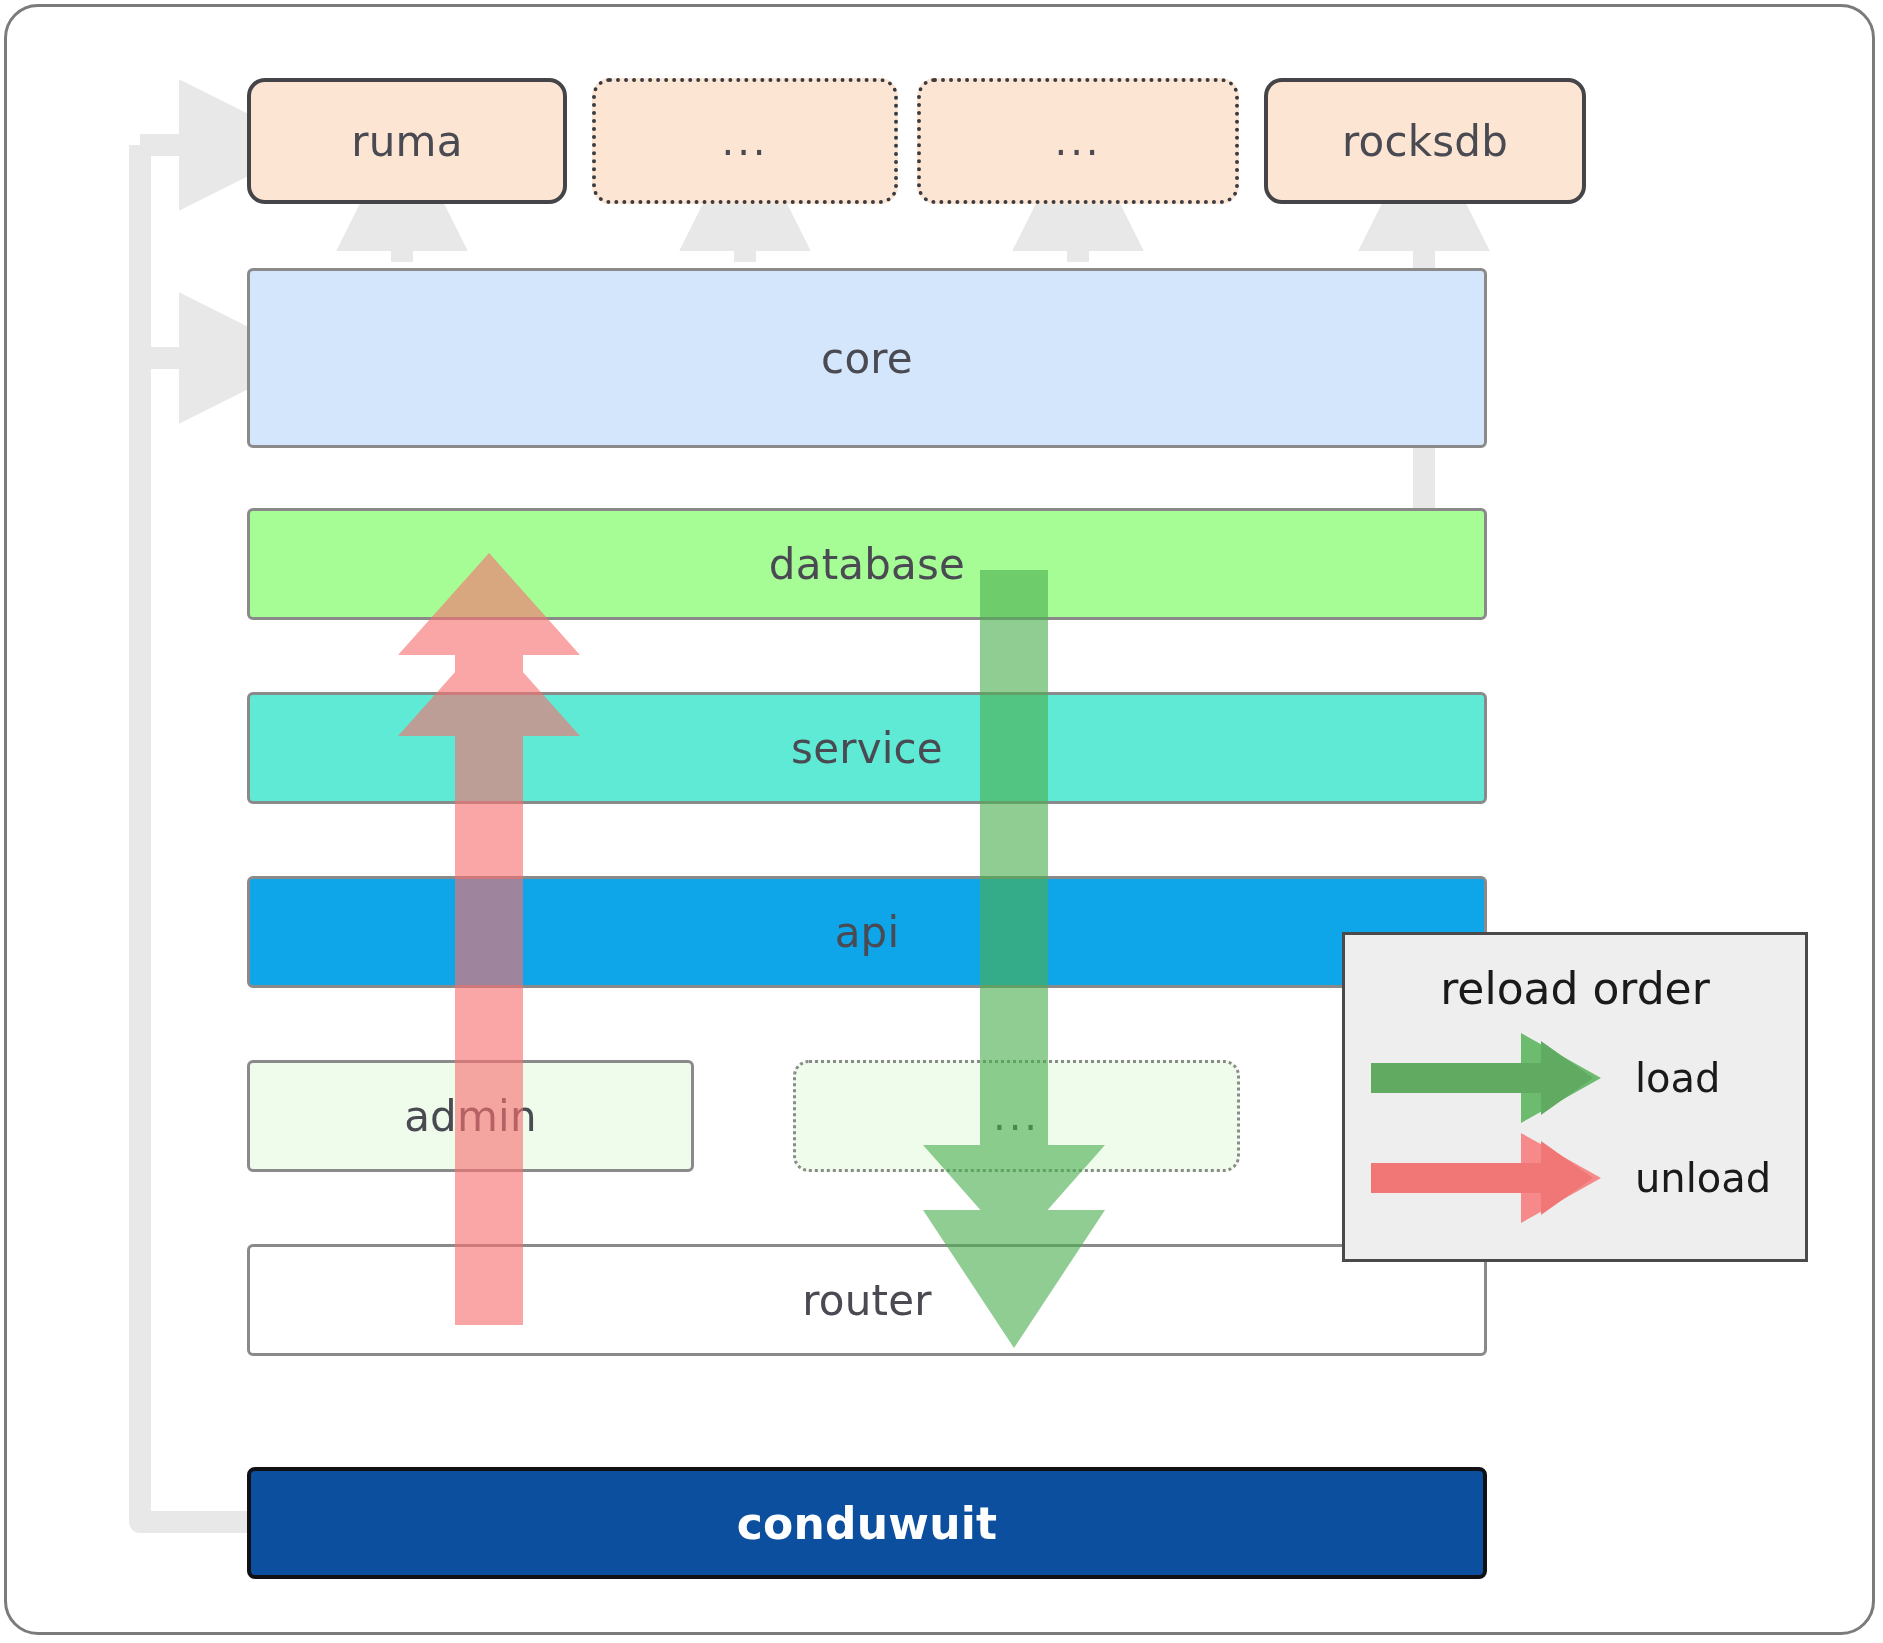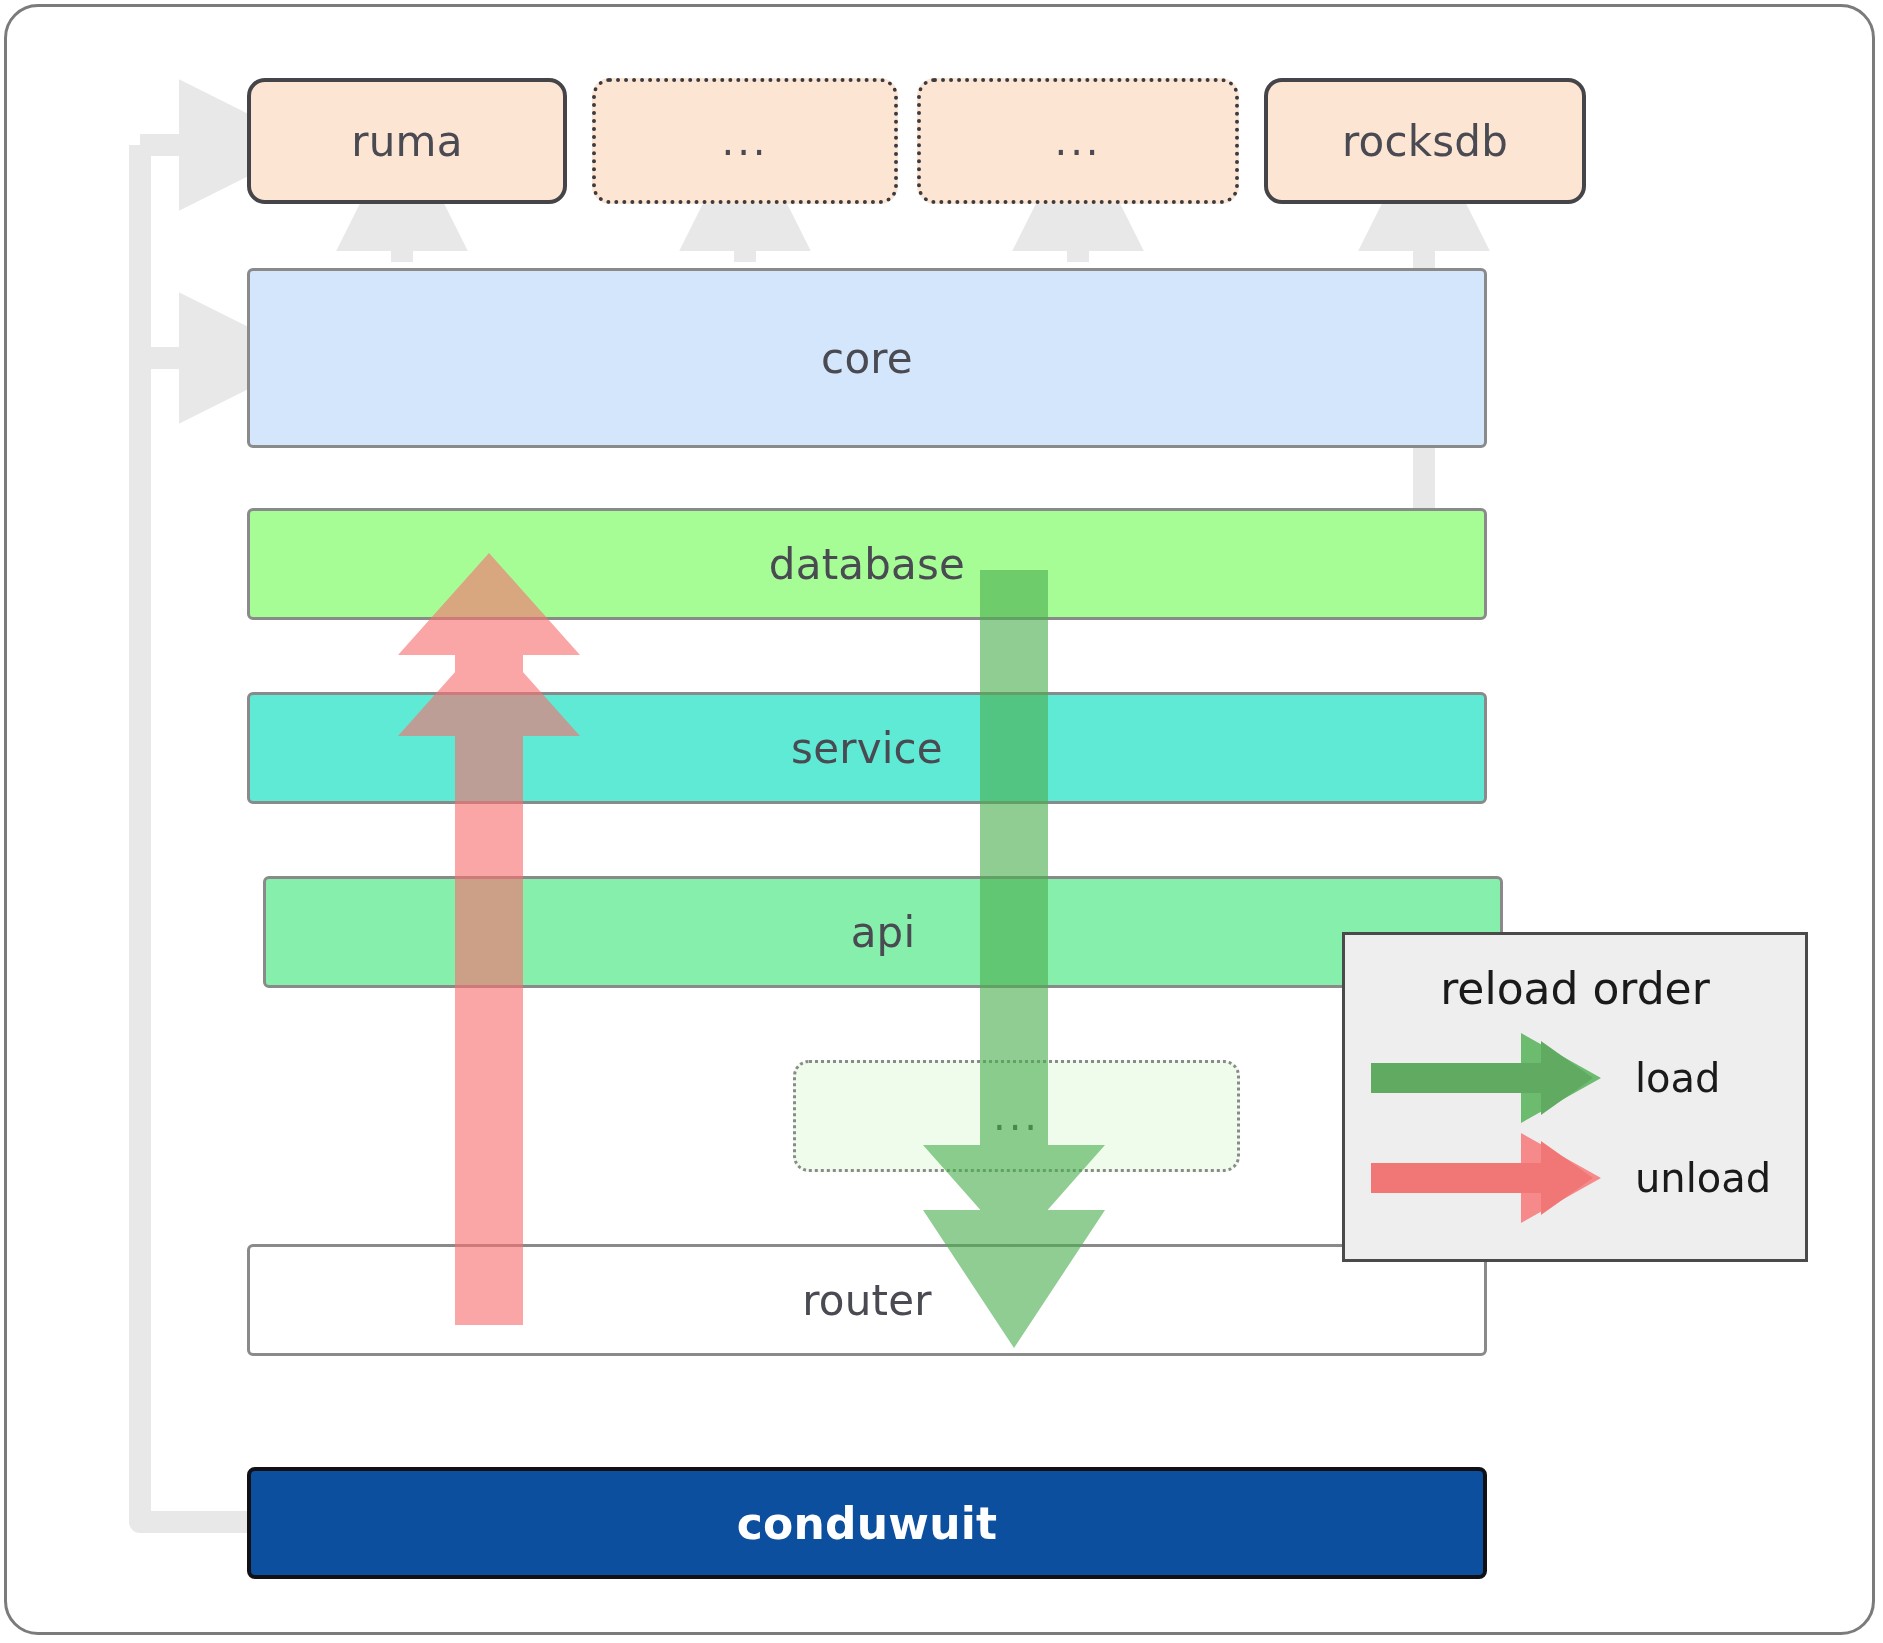--- a/index.html
+++ b/index.html
@@ -72,21 +72,21 @@
   
   .stack {
     border: 3px solid #8a8a8a;
     border-radius: 6px;
     left: 247px;
     width: 1240px;
   }
   .n-core     { top: 268px;  height: 180px; background: #d4e6fb; }
   .n-database { top: 508px;  height: 112px; background: #a6fd96; }
   .n-service  { top: 692px;  height: 112px; background: #5eead4; }
-  .n-api      { top: 876px;  height: 112px; background: #86efac; margin-left: 16px; }
+  .n-api      { top: 876px;  height: 112px; background: #0ea5e9; }
   .n-admin    { top: 1060px; height: 112px; background: #effcec; left: 247px; width: 447px; }
   .n-adots    { top: 1060px; height: 112px; background: #effcec; left: 793px; width: 447px;
                 border: 3px dotted #8a8a8a; }
   .n-router   { top: 1244px; height: 112px; background: #ffffff; }
 
   .n-conduwuit {
     top: 1467px;
     left: 247px;
     width: 1240px;
     height: 112px;
@@ -179,20 +179,23 @@
   </div>
   <div class="node stack n-database">
     <span>database</span>
   </div>
   <div class="node stack n-service">
     <span>service</span>
   </div>
   <div class="node stack n-api">
     <span>api</span>
   </div>
+  <div class="node stack n-admin">
+    <span>admin</span>
+  </div>
   <div class="node n-adots">
     <span class="dots-label">...</span>
   </div>
   <div class="node stack n-router">
     <span>router</span>
   </div>
 
   <div class="node n-conduwuit">
     <span>conduwuit</span>
   </div>

